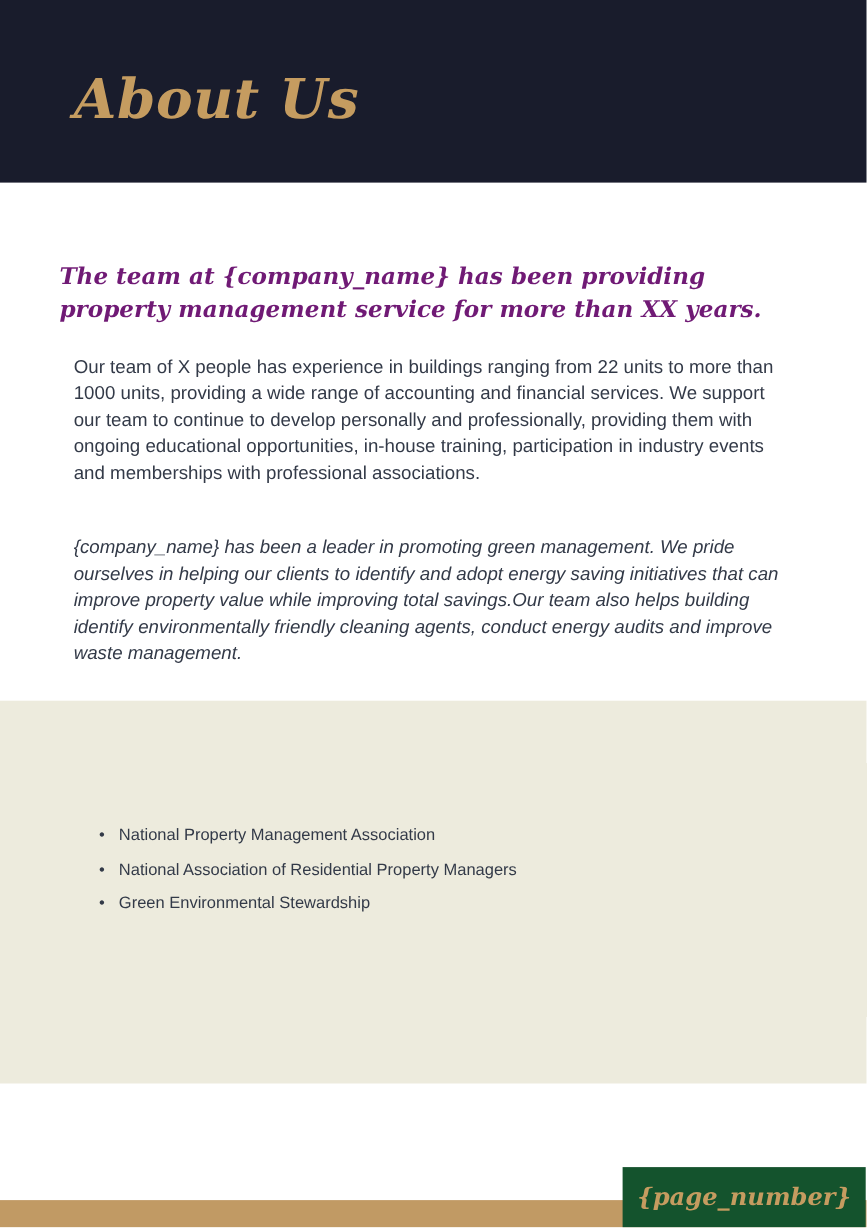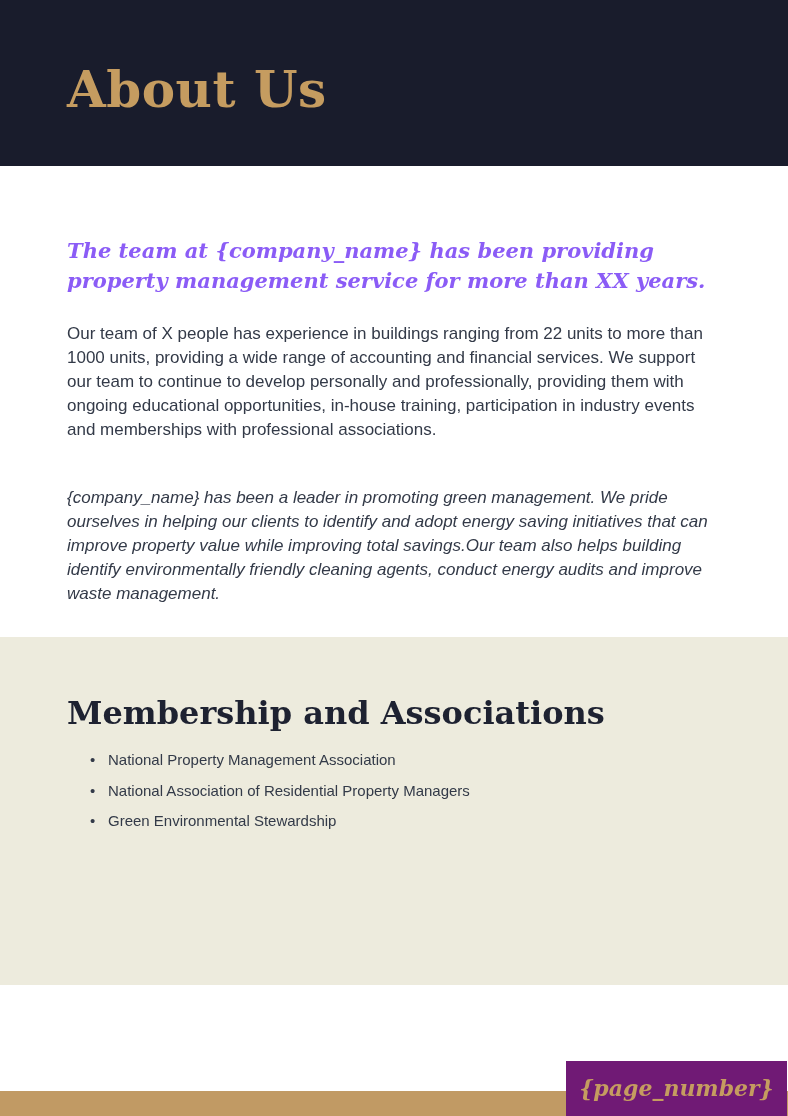--- a/index.html
+++ b/index.html
@@ -25,33 +25,34 @@
   }
   .page-title {
     position: absolute;
     left: 67px; top: 62px;
     font-family: "DejaVu Serif", "Liberation Serif", serif;
     font-weight: bold;
     font-size: 50px;
     line-height: 1.1;
     color: #c59c60;
     letter-spacing: 0.5px;
+    font-style: italic;
   }
 
   
   .intro {
     position: absolute;
-    left: 67px; top: 236px;
+    left: 54px; top: 236px;
     width: 660px;
     font-family: "DejaVu Serif", "Liberation Serif", serif;
     font-style: italic;
     font-weight: 600;
     font-size: 21px;
     line-height: 30px;
-    color: #8b5cf6;
+    color: #701a75;
   }
 
   
   .para {
     position: absolute;
     left: 67px;
     width: 652px;
     font-size: 17px;
     line-height: 24px;
     color: #333a48;
@@ -101,21 +102,21 @@
   .footer-bar {
     position: absolute;
     left: 0; bottom: 0;
     width: 788px; height: 25px;
     background: #c19a64;
   }
   .page-number-box {
     position: absolute;
     left: 566px; top: 1061px;
     width: 221px; height: 55px;
-    background: #701a75;
+    background: #14532d;
     display: flex;
     align-items: center;
     justify-content: center;
   }
   .page-number-label {
     font-family: "DejaVu Serif", "Liberation Serif", serif;
     font-style: italic;
     font-weight: 600;
     font-size: 22px;
     color: #c59c60;
@@ -131,21 +132,20 @@
     <div class="page-title">About Us</div>
   </div>
 
   <div class="intro">The team at {company_name} has been providing property management service for more than XX years.</div>
 
   <div class="para para-1">Our team of X people has experience in buildings ranging from 22 units to more than 1000 units, providing a wide range of accounting and financial services. We support our team to continue to develop personally and professionally, providing them with ongoing educational opportunities, in-house training, participation in industry events and memberships with professional associations.</div>
 
   <div class="para para-2">{company_name} has been a leader in promoting green management. We pride ourselves in helping our clients to identify and adopt energy saving initiatives that can improve property value while improving total savings.Our team also helps building identify environmentally friendly cleaning agents, conduct energy audits and improve waste management.</div>
 
   <div class="membership-section">
-    <div class="membership-heading">Membership and Associations</div>
     <ul class="membership-list">
       <li>National Property Management Association</li>
       <li>National Association of Residential Property Managers</li>
       <li>Green Environmental Stewardship</li>
     </ul>
   </div>
 
   <div class="footer-bar"></div>
 
   <div class="page-number-box">

